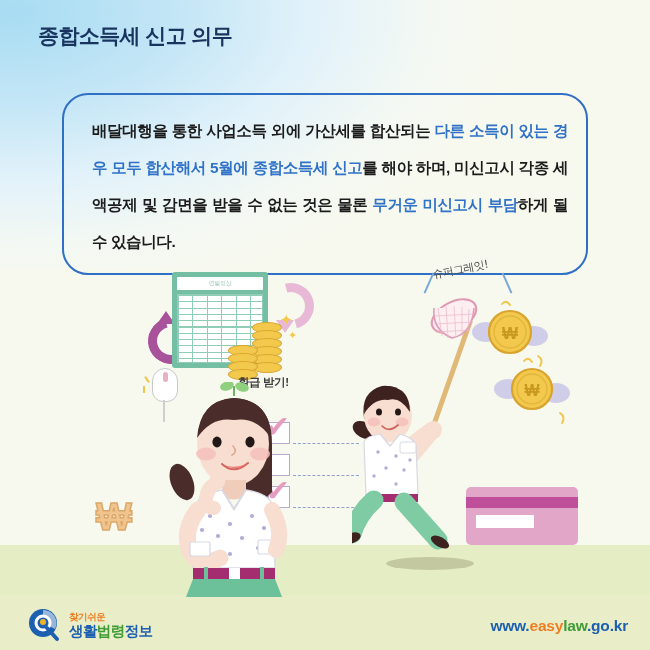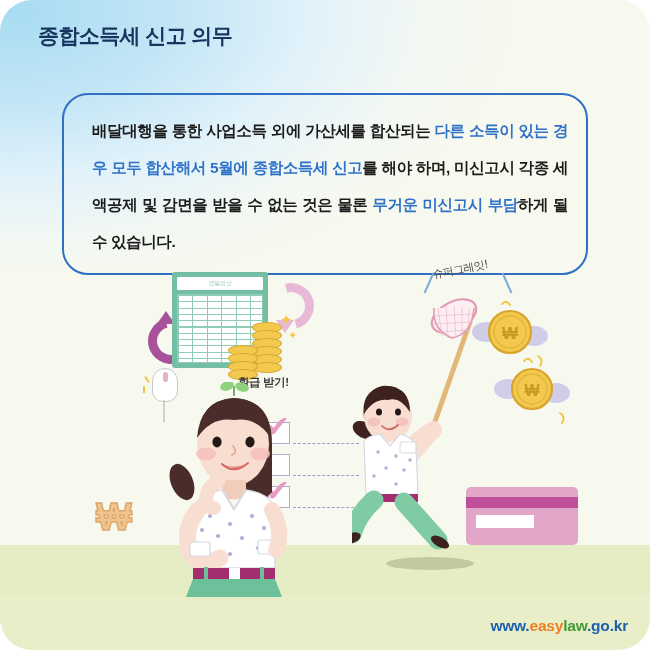--- a/index.html
+++ b/index.html
@@ -13,21 +13,20 @@
     overflow: hidden;
     font-family: "Liberation Sans", "DejaVu Sans", sans-serif;
   }
 
   #card {
     position: relative;
     width: 650px;
     height: 650px;
     background: #f8f9ee;
     overflow: hidden;
-    border-radius: 32px;
   }
 
   
   .bg-sky {
     position: absolute;
     left: 0; top: 0;
     width: 650px; height: 300px;
     background:
       radial-gradient(ellipse 520px 290px at 2% 4%, #a8dcf2 0%, #c4e6f6 32%, #e2f2fa 58%, #f3f8f3 80%, #f8f9ee 100%);
   }
@@ -549,16 +548,30 @@
     <path d="M70 58 Q76 62 72 68" stroke="#f0c64a" stroke-width="2" fill="none" stroke-linecap="round"></path>
   </svg>
 
   <div class="credit-card">
     <div class="cc-stripe"></div>
     <div class="cc-strip-white"></div>
   </div>
 
   <div class="ground-shadow"></div>
 
+  <div class="logo-wrap">
+    <svg class="logo-mark" viewBox="0 0 34 34">
+      <circle cx="15" cy="15" r="14" fill="#1d5fb0"></circle>
+      <path d="M15 2 A13 13 0 0 1 27 21 L15 15 Z" fill="#ffffff" opacity="0.55"></path>
+      <circle cx="15" cy="15" r="8.5" fill="#ffffff"></circle>
+      <circle cx="15" cy="15" r="5.5" fill="#1d5fb0"></circle>
+      <circle cx="15" cy="14" r="3" fill="#f0b429"></circle>
+      <path d="M19 20 L29 31" stroke="#1d5fb0" stroke-width="4" stroke-linecap="round"></path>
+    </svg>
+    <div>
+      <div class="logo-text-top">찾기쉬운</div>
+      <div class="logo-text-main"><span class="lt-blue">생활</span><span class="lt-green">법령</span><span class="lt-blue">정보</span></div>
+    </div>
+  </div>
 
   <div class="site-url"><span class="u-blue">www.</span><span class="u-orange">easy</span><span class="u-green">law</span><span class="u-blue">.go.kr</span></div>
 
 </div>
 
 </body></html>

